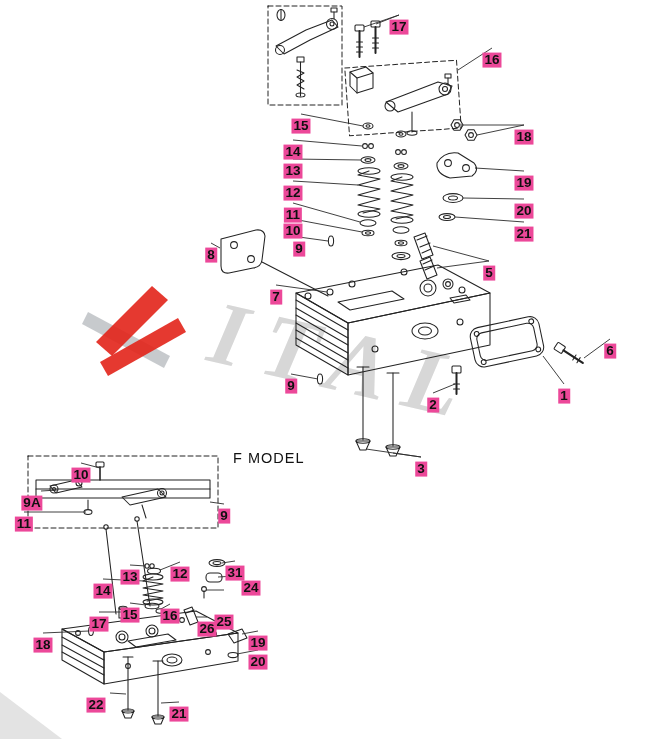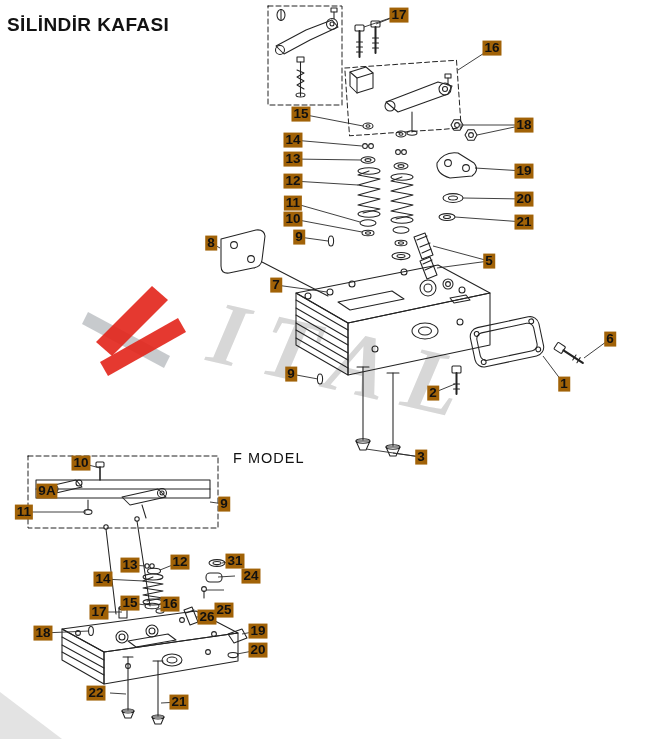--- a/index.html
+++ b/index.html
@@ -14,32 +14,31 @@
   .fmodel-label{
     position:absolute;left:233px;top:450px;font-size:14.5px;font-weight:400;
     color:#121212;letter-spacing:1px;z-index:6;white-space:nowrap;
   }
   svg.layer{position:absolute;left:0;top:0;}
   #art{z-index:1;}
   #lines{z-index:2;}
   #lines line{stroke:#2b2b2b;stroke-width:.9;}
   .callout{
     position:absolute;transform:translate(-50%,-50%);
-    font-size:13.5px;font-weight:700;color:#101010;background:#a16207;
-    padding:0 2px;line-height:1.1;z-index:5;white-space:nowrap;
+    font-size:13.5px;font-weight:700;color:#101010;background:#ec4899;
+    padding:0 2px;line-height:1.1;z-index:5;white-space:nowrap;margin-top:12px;
   }
   .ln{stroke:#232323;fill:none;stroke-width:1.05;stroke-linejoin:round;stroke-linecap:round;}
   .dash{stroke:#232323;fill:none;stroke-width:1;stroke-dasharray:5 3;}
 </style>
 </head>
 <body>
 
 <div id="diagram-root">
 
-  <div class="page-title">SİLİNDİR KAFASI</div>
   <div class="fmodel-label">F MODEL</div>
 
   <svg id="art" class="layer" width="670" height="739" viewBox="0 0 670 739">
 
     <g>
       <polygon points="88,312 170,356 164,368 82,324" opacity="0.8" fill="#b9bdc1"></polygon>
       <polygon points="96,342 152,286 168,300 112,356" opacity="0.9" fill="#e2231a"></polygon>
       <polygon points="100,362 178,318 186,332 108,376" opacity="0.9" fill="#e2231a"></polygon>
       <text x="205" y="360" transform="rotate(13 205 360)" font-family="Liberation Serif, serif" font-style="italic" font-weight="bold" font-size="90" letter-spacing="18" fill="#d7d7d7">ITAL</text>
       <polygon points="0,692 62,739 0,739" fill="#e3e3e3"></polygon>
@@ -374,21 +373,21 @@
     <div class="callout" style="left: 524px; top: 171px;">19</div>
     <div class="callout" style="left: 524px; top: 199px;">20</div>
     <div class="callout" style="left: 524px; top: 222px;">21</div>
     <div class="callout" style="left: 489px; top: 261px;">5</div>
     <div class="callout" style="left: 610px; top: 339px;">6</div>
     <div class="callout" style="left: 564px; top: 384px;">1</div>
     <div class="callout" style="left: 433px; top: 393px;">2</div>
     <div class="callout" style="left: 291px; top: 374px;">9</div>
     <div class="callout" style="left: 421px; top: 457px;">3</div>
     <div class="callout" style="left: 81px; top: 463px;">10</div>
-    <div class="callout" style="left: 47px; top: 491px;">9A</div>
+    <div class="callout" style="left: 32px; top: 491px;">9A</div>
     <div class="callout" style="left: 24px; top: 512px;">11</div>
     <div class="callout" style="left: 224px; top: 504px;">9</div>
     <div class="callout" style="left: 130px; top: 565px;">13</div>
     <div class="callout" style="left: 180px; top: 562px;">12</div>
     <div class="callout" style="left: 235px; top: 561px;">31</div>
     <div class="callout" style="left: 103px; top: 579px;">14</div>
     <div class="callout" style="left: 251px; top: 576px;">24</div>
     <div class="callout" style="left: 224px; top: 610px;">25</div>
     <div class="callout" style="left: 130px; top: 603px;">15</div>
     <div class="callout" style="left: 170px; top: 604px;">16</div>

